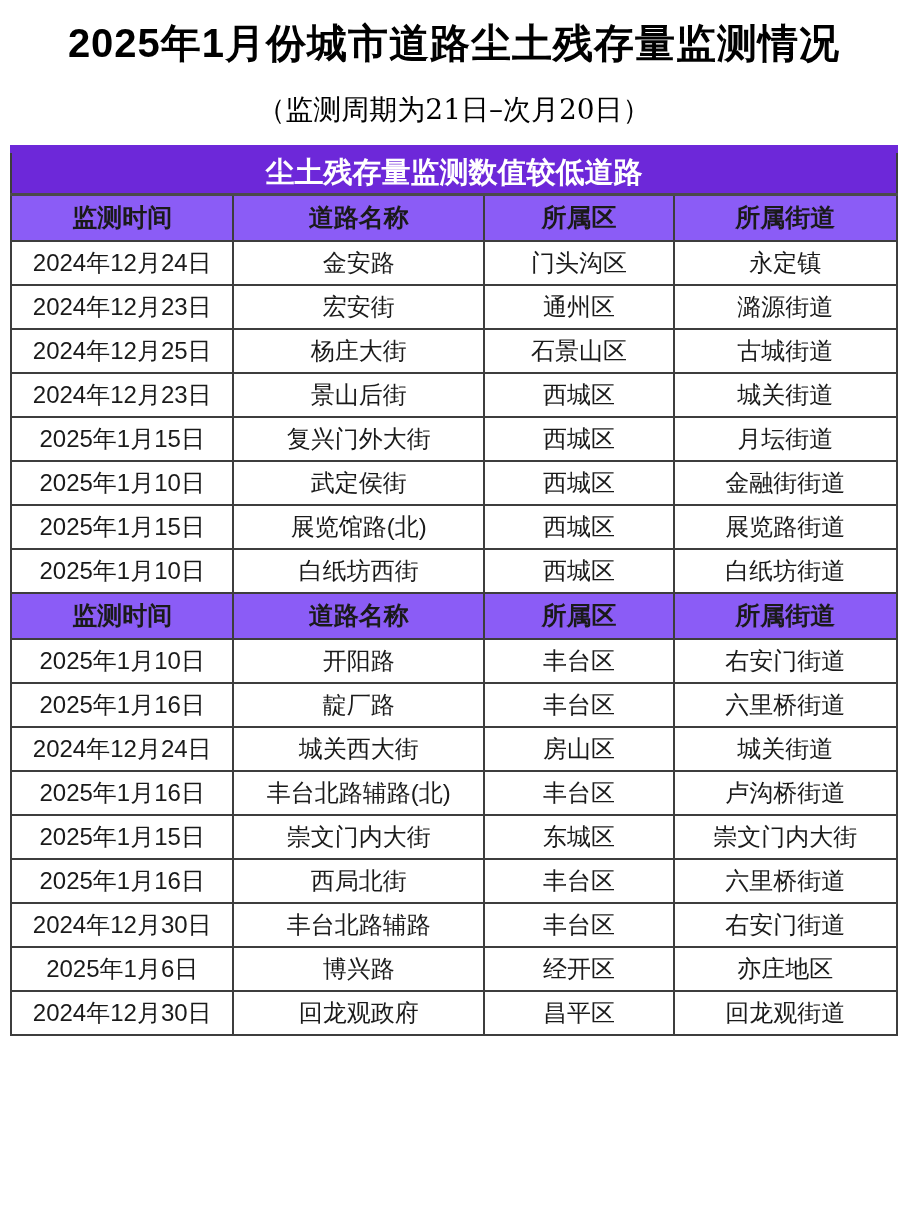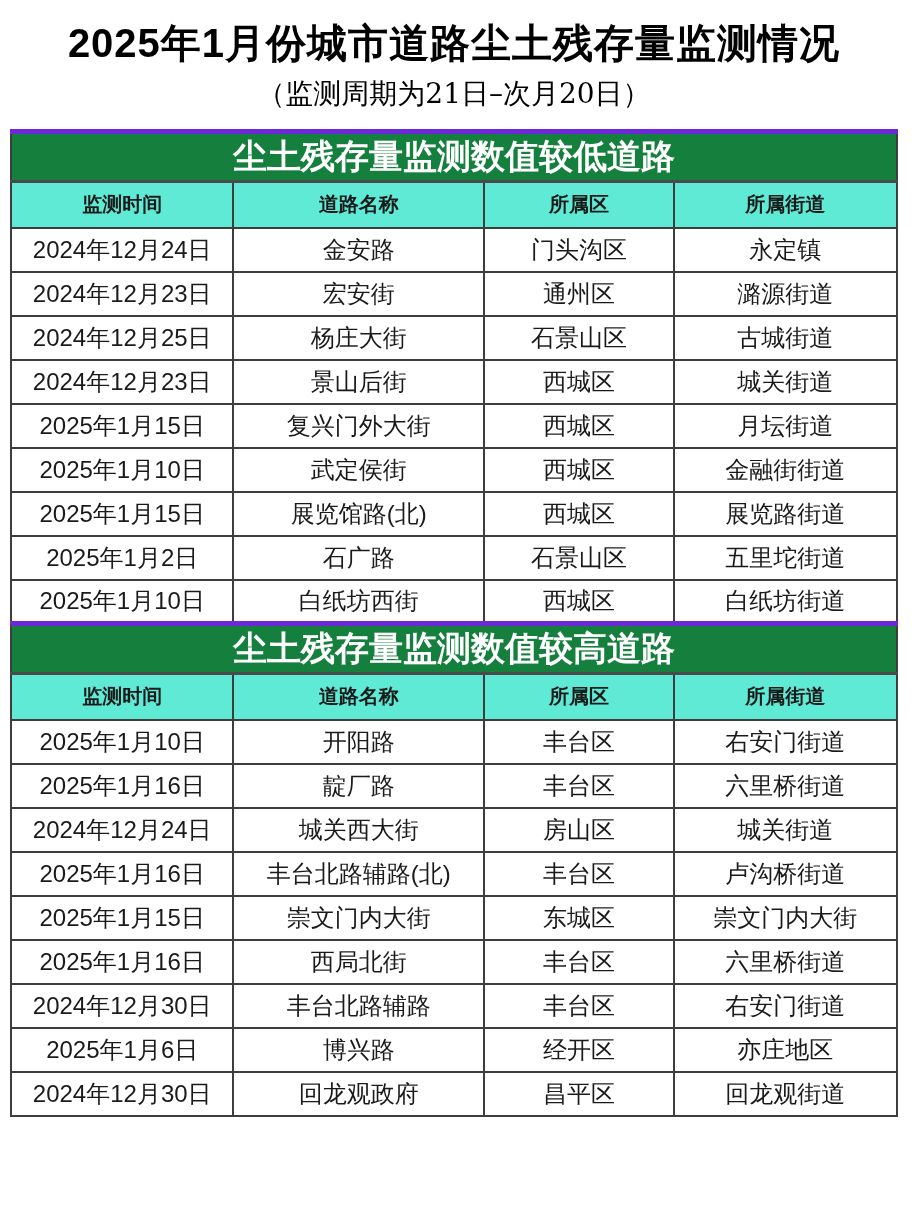--- a/index.html
+++ b/index.html
@@ -16,21 +16,21 @@
   .title {
     padding-top: 16px;
     text-align: center;
     font-size: 40px;
     font-weight: 700;
     letter-spacing: 1px;
     color: #000000;
     font-family: "Liberation Sans", sans-serif;
   }
   .subtitle {
-    margin-top: 4px;
+    margin-top: 20px;
     text-align: center;
     font-size: 28px;
     color: #000000;
     font-family: "DejaVu Serif", serif;
   }
   table.monitor-table {
     width: 888px;
     margin: 16px auto 0;
     border-collapse: collapse;
     table-layout: fixed;
@@ -41,31 +41,31 @@
   table.monitor-table col.c4 { width: 25.2%; }
   table.monitor-table td, table.monitor-table th {
     border: 2px solid #3d3d3d;
     text-align: center;
     vertical-align: middle;
     padding: 0 4px;
     overflow: hidden;
     white-space: nowrap;
   }
   tr.section-row td {
-    background: #15803d;
+    background: #6d28d9;
     color: #ffffff;
-    font-size: 34px;
+    font-size: 29px;
     font-weight: 700;
     height: 43px;
-    border-top: 5px solid #6d28d9;
+    border-top: 8px solid #6d28d9;
     border-bottom: 3px solid #4a4a4a;
   }
   tr.header-row th {
-    background: #5eead4;
-    font-size: 20px;
+    background: #8b5cf6;
+    font-size: 25px;
     font-weight: 700;
     height: 46px;
     color: #1a1a1a;
   }
   tr.data-row td {
     font-size: 24px;
     font-weight: 400;
     height: 44px;
     color: #1a1a1a;
   }
@@ -133,37 +133,28 @@
           <td>西城区</td>
           <td>金融街街道</td>
         </tr>
         <tr class="data-row">
           <td>2025年1月15日</td>
           <td>展览馆路(北)</td>
           <td>西城区</td>
           <td>展览路街道</td>
         </tr>
         <tr class="data-row">
-          <td>2025年1月2日</td>
-          <td>石广路</td>
-          <td>石景山区</td>
-          <td>五里坨街道</td>
-        </tr>
-        <tr class="data-row">
           <td>2025年1月10日</td>
           <td>白纸坊西街</td>
           <td>西城区</td>
           <td>白纸坊街道</td>
         </tr>
       </tbody>
 
       <tbody>
-        <tr class="section-row">
-        <td colspan="4">尘土残存量监测数值较高道路</td>
-      </tr>
       <tr class="header-row">
         <th>监测时间</th>
         <th>道路名称</th>
         <th>所属区</th>
         <th>所属街道</th>
       </tr>
       </tbody>
       <tbody>
         <tr class="data-row">
           <td>2025年1月10日</td>

